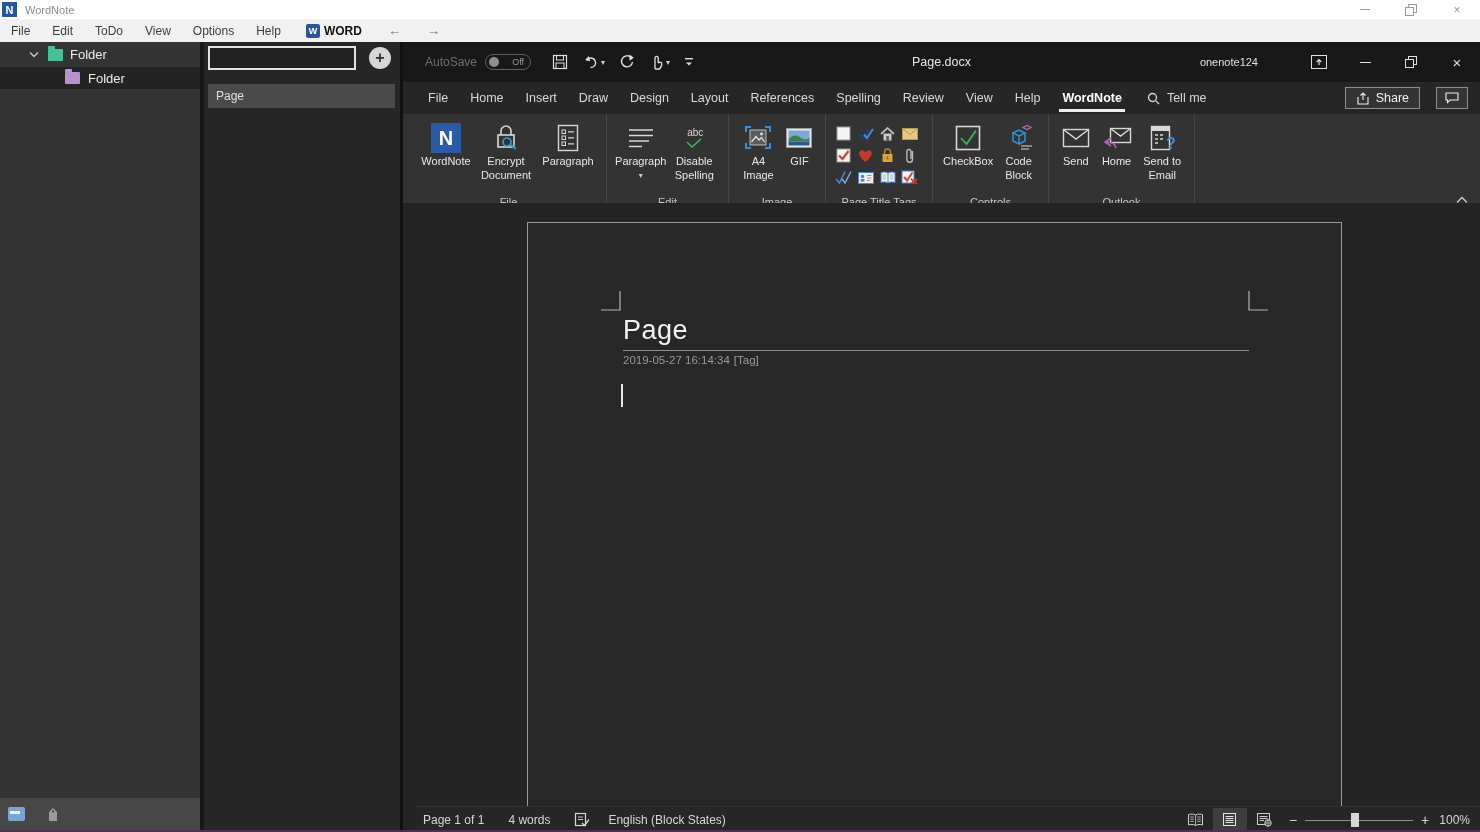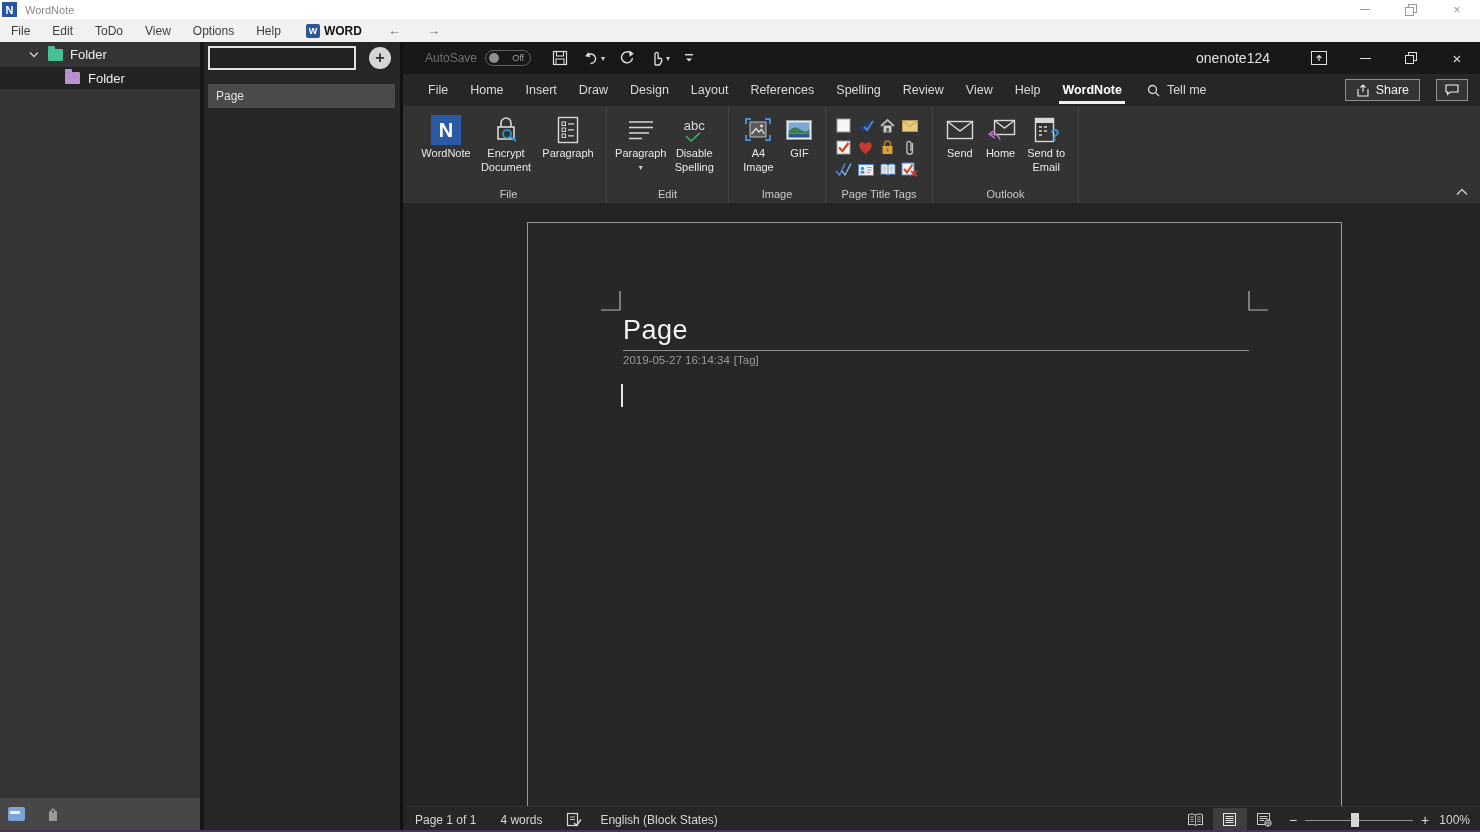--- a/index.html
+++ b/index.html
@@ -55,32 +55,32 @@
   .search-box input { flex:1; background:transparent; border:none; outline:none; color:#fff; font-size:12px; padding:0 4px;
                       font-family:"Liberation Sans", sans-serif; }
   .search-clear { color:#b9b9b9; font-size:14px; padding:0 6px; cursor:default; }
   .add-btn { margin-left:13px; width:22px; height:22px; border-radius:50%; background:#d6d6d6; color:#2e2e2e;
              font-size:16px; font-weight:bold; display:flex; align-items:center; justify-content:center; line-height:1; }
   .page-item { margin:14px 5px 0 4px; height:24px; background:#4a4a4a; color:#e0e0e0; font-size:12px;
                display:flex; align-items:center; padding-left:8px; }
 
   
   .word-window { position:absolute; left:403px; top:42px; right:0; bottom:0; }
-  .word-titlebar { position:relative; height:32px; background:#181818; display:flex; align-items:center; color:#cfcfcf; }
+  .word-titlebar { position:relative; height:40px; background:#181818; display:flex; align-items:center; color:#cfcfcf; }
   .autosave-label { margin-left:22px; font-size:12px; color:#6f6f6f; }
   .toggle { margin-left:8px; width:46px; height:16px; border:1px solid #5f5f5f; border-radius:9px;
             position:relative; display:flex; align-items:center; }
   .toggle .knob { position:absolute; left:3px; width:10px; height:10px; border-radius:50%; background:#8f8f8f; }
   .toggle .state { position:absolute; right:6px; font-size:9px; color:#9a9a9a; }
   .qat { display:flex; align-items:center; margin-left:16px; gap:4px; }
   .qat-btn { display:flex; align-items:center; gap:2px; padding:3px 5px; color:#e0e0e0; }
   .caret { font-size:8px; color:#cfcfcf; }
   .wt-title { position:absolute; left:0; right:0; text-align:center; font-size:12.5px; color:#e8e8e8; pointer-events:none; }
   .wt-right { margin-left:auto; display:flex; align-items:center; height:100%; }
-  .account { font-size:14px; color:#e0e0e0; margin-right:26px; }
+  .account { font-size:11px; color:#e0e0e0; margin-right:38px; }
   .wt-ico { width:46px; height:100%; display:flex; align-items:center; justify-content:center; color:#e0e0e0; }
   .wt-close { font-size:15px; }
   .wt-minbar { width:11px; height:1px; background:#e0e0e0; }
 
   
   .tab-row { height:32px; background:#262626; display:flex; align-items:center; font-size:12.5px; color:#d9d9d9; }
   .tab { padding:0 11px; height:100%; display:flex; align-items:center; cursor:default; }
   .tab.first { margin-left:14px; }
   .tab.active { color:#fff; font-weight:bold; position:relative; }
   .tab.active::after { content:""; position:absolute; left:8px; right:8px; bottom:2px; height:3px; background:#efefef; }
@@ -93,40 +93,40 @@
 
   
   .ribbon { position:relative; height:97px; background:#333333; display:flex; align-items:stretch; padding-left:8px; }
   .rib-group { position:relative; border-right:1px solid #454545; padding:4px 7px 18px; display:flex; }
   .rib-label { position:absolute; left:0; right:0; bottom:3px; text-align:center; font-size:11px; color:#c9c9c9; }
   .rib-btn { width:56px; display:flex; flex-direction:column; align-items:center; padding-top:3px;
              font-size:11px; color:#e8e8e8; line-height:1.25; text-align:center; cursor:default; }
   .rib-ico { height:34px; display:flex; align-items:center; justify-content:center; }
   .wn-logo { width:30px; height:30px; background:#2b5aa6; color:#fff; font-weight:bold; font-size:20px;
              display:flex; align-items:center; justify-content:center; }
-  .abc-ico { font-size:13px; color:#d9d9d9; line-height:1; display:flex; flex-direction:column; align-items:flex-start; }
+  .abc-ico { font-size:10px; color:#d9d9d9; line-height:1; display:flex; flex-direction:column; align-items:flex-end; }
   .tag-grid { display:grid; grid-template-columns:repeat(4, 21px); grid-auto-rows:21px; gap:1px; padding-top:5px; }
   .tag-cell { display:flex; align-items:center; justify-content:center; }
   .rib-collapse { position:absolute; right:12px; bottom:3px; color:#cfcfcf; }
 
   
   .doc-area { position:absolute; left:0; top:161px; right:0; bottom:26px; background:#242424; overflow:hidden; }
   .page { position:absolute; left:124px; top:19px; width:815px; height:600px; background:#272727;
           border:1px solid #9a9a9a; border-bottom:none; }
   .mark { position:absolute; color:#b5b5b5; }
   .mark-tl { left:71px; top:66px; }
   .mark-tr { right:71px; top:66px; }
   .doc-title { position:absolute; left:95px; top:92px; font-size:27px; font-weight:300; color:#f2f2f2; letter-spacing:0.5px; }
   .title-rule { position:absolute; left:95px; top:127px; width:626px; height:1px; background:#8f8f8f; }
   .doc-meta { position:absolute; left:95px; top:131px; font-size:11.5px; color:#9a9a9a; }
   .doc-meta .tag { margin-left:4px; }
   .text-caret { position:absolute; left:93px; top:161px; width:2px; height:23px; background:#e8e8e8; }
 
   
-  .status-bar { position:absolute; left:4px; bottom:0; right:0; height:26px; background:#262626; border-top:1px solid #333;
+  .status-bar { position:absolute; left:12px; bottom:0; right:0; height:26px; background:#262626; border-top:1px solid #333;
                 display:flex; align-items:center; font-size:12px; color:#d6d6d6; }
   .sb-item { margin-left:24px; }
   .sb-item.first { margin-left:8px; }
   .sb-ico { display:flex; align-items:center; color:#d6d6d6; }
   .sb-right { margin-left:auto; display:flex; align-items:center; gap:0; }
   .view-btn { width:34px; height:24px; display:flex; align-items:center; justify-content:center; color:#cfcfcf; }
   .view-btn.active { background:#3e3e3e; }
   .zoom-minus, .zoom-plus { font-size:14px; color:#d6d6d6; padding:0 8px; }
   .zoom-track { position:relative; width:108px; height:24px; }
   .zoom-track .line { position:absolute; left:0; right:0; top:12px; height:1px; background:#8f8f8f; }
@@ -248,20 +248,21 @@
           </svg>
           <span class="caret">▾</span>
         </span>
         <span class="qat-btn">
           <svg width="10" height="12" viewBox="0 0 10 12">
             <rect x="1" y="2" width="8" height="1.4" fill="#e0e0e0"></rect>
             <path d="M2,6.5 L5,9.5 L8,6.5 Z" fill="#e0e0e0"></path>
           </svg>
         </span>
       </div>
+      <div class="wt-title">Page.docx</div>
       <div class="wt-right">
         <span class="account">onenote124</span>
         <span class="wt-ico">
           <svg width="16" height="14" viewBox="0 0 16 14">
             <rect x="0.5" y="0.5" width="15" height="13" fill="none" stroke="#e0e0e0"></rect>
             <path d="M8,10 V5 M5.6,7 L8,4.6 L10.4,7" fill="none" stroke="#e0e0e0" stroke-width="1.2"></path>
           </svg>
         </span>
         <span class="wt-ico">
             <span class="wt-minbar"></span>
@@ -472,20 +473,43 @@
             <svg width="17" height="15" viewBox="0 0 17 15">
                 <rect x="1" y="1" width="12" height="12" fill="#f5f5f5" stroke="#4a86d8"></rect>
                 <path d="M3,7 L6,10.5 L11.5,2.5" fill="none" stroke="#d24726" stroke-width="2"></path>
                 <path d="M10,9 L16,14 M16,9 L10,14" stroke="#c23b2e" stroke-width="1.8"></path>
               </svg>
           </span>
         </div>
         <span class="rib-label">Page Title Tags</span>
       </div>
 
+      <div class="rib-group" style="width:116px">
+        <div class="rib-btn" style="width:58px">
+          <span class="rib-ico">
+            <svg width="28" height="28" viewBox="0 0 28 28">
+              <rect x="2.5" y="2.5" width="23" height="23" fill="none" stroke="#d8d8d8" stroke-width="1.6"></rect>
+              <path d="M7,14 L12.5,20 L22,6.5" fill="none" stroke="#3fae62" stroke-width="1.8"></path>
+            </svg>
+          </span>
+          <span>CheckBox</span>
+        </div>
+        <div class="rib-btn" style="width:46px">
+          <span class="rib-ico">
+            <svg width="30" height="30" viewBox="0 0 30 30">
+              <path d="M9,10 L15,7 L21,10 L15,13 Z" fill="none" stroke="#2e9bd6" stroke-width="1.4"></path>
+              <path d="M9,10 V18 L15,21 V13 M21,10 V18 L15,21" fill="none" stroke="#2e9bd6" stroke-width="1.4"></path>
+              <path d="M19,4.5 L23,2.5 L27,4.5 L23,6.5 Z" fill="none" stroke="#b06ab3" stroke-width="1.2"></path>
+              <path d="M17,23 H28 M17,26 H25" stroke="#d8d8d8" stroke-width="1.2"></path>
+            </svg>
+          </span>
+          <span>Code Block</span>
+        </div>
+        <span class="rib-label">Controls</span>
+      </div>
 
       <div class="rib-group" style="width:146px">
         <div class="rib-btn" style="width:40px">
           <span class="rib-ico">
             <svg width="30" height="22" viewBox="0 0 30 22">
               <rect x="2.5" y="2.5" width="25" height="17" fill="none" stroke="#d8d8d8" stroke-width="1.4"></rect>
               <path d="M2.5,2.5 L15,12 L27.5,2.5" fill="none" stroke="#d8d8d8" stroke-width="1.4"></path>
             </svg>
           </span>
           <span>Send</span>

